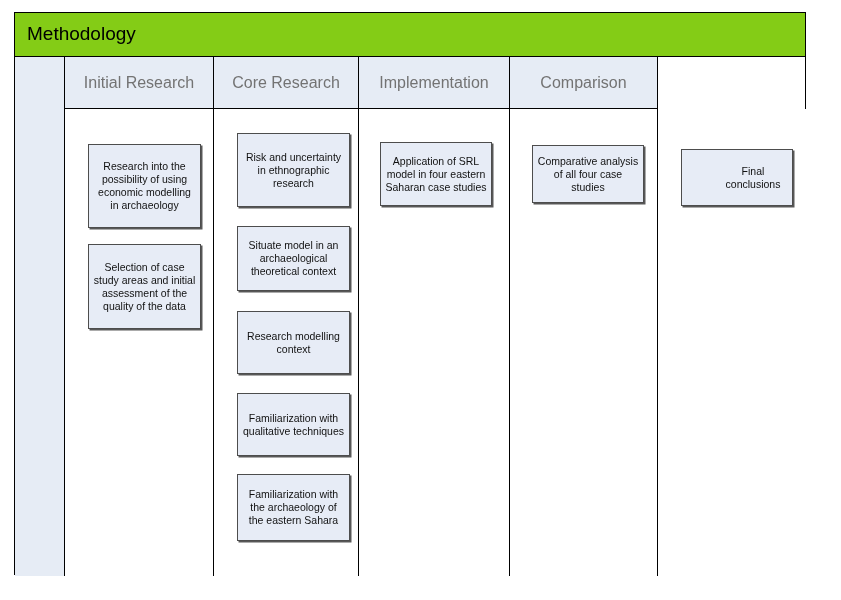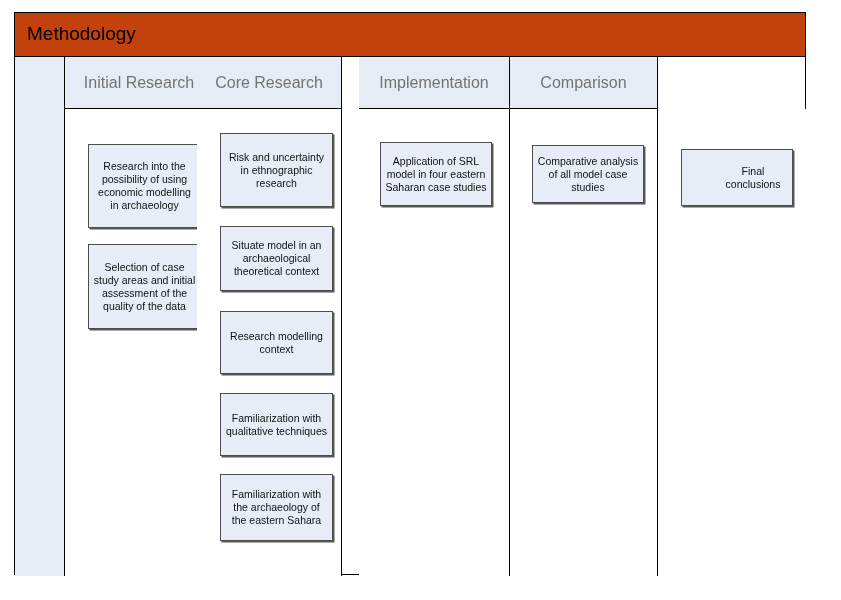--- a/index.html
+++ b/index.html
@@ -35,21 +35,21 @@
     background: #ffffff;
   }
 
   
   .title-band {
     position: absolute;
     left: 0;
     top: 0;
     width: 100%;
     height: 44px;
-    background: #c2410c;
+    background: #84cc16;
     border-bottom: 1.5px solid #000000;
     box-sizing: border-box;
   }
   .title-text {
     position: absolute;
     left: 12px;
     top: 9px;
     font-size: 19px;
     line-height: 24px;
     color: #000000;
@@ -122,21 +122,21 @@
   .node span {
     font-size: 10.5px;
     line-height: 13px;
     color: #111111;
     display: block;
     width: 100%;
   }
 
   
   #col-1 { left: 50px;  width: 149px; }
-  #col-2 { left: 182px; width: 145px; }
+  #col-2 { left: 199px; width: 145px; }
   #col-3 { left: 344px; width: 151px; }
   #col-4 { left: 495px; width: 148px; }
   #col-5 { left: 643px; width: 149px; }
 </style>
 </head>
 <body>
 
 <div id="canvas">
   <div class="frame">
 
@@ -193,21 +193,21 @@
         </div>
       </div>
     </div>
 
     <div class="col" id="col-4">
       <div class="col-header">
         <span>Comparison</span>
       </div>
       <div class="col-body">
         <div class="node" style="left:22px; top:36px; width:112px; height:58px;">
-          <span>Comparative analysis of all model case studies</span>
+          <span>Comparative analysis of all four case studies</span>
         </div>
       </div>
     </div>
 
     <div class="col last" id="col-5">
       <div class="col-body">
         <div class="node" style="left:23px; top:40px; width:112px; height:57px;padding-left:36px;">
           <span>Final conclusions</span>
         </div>
       </div>

